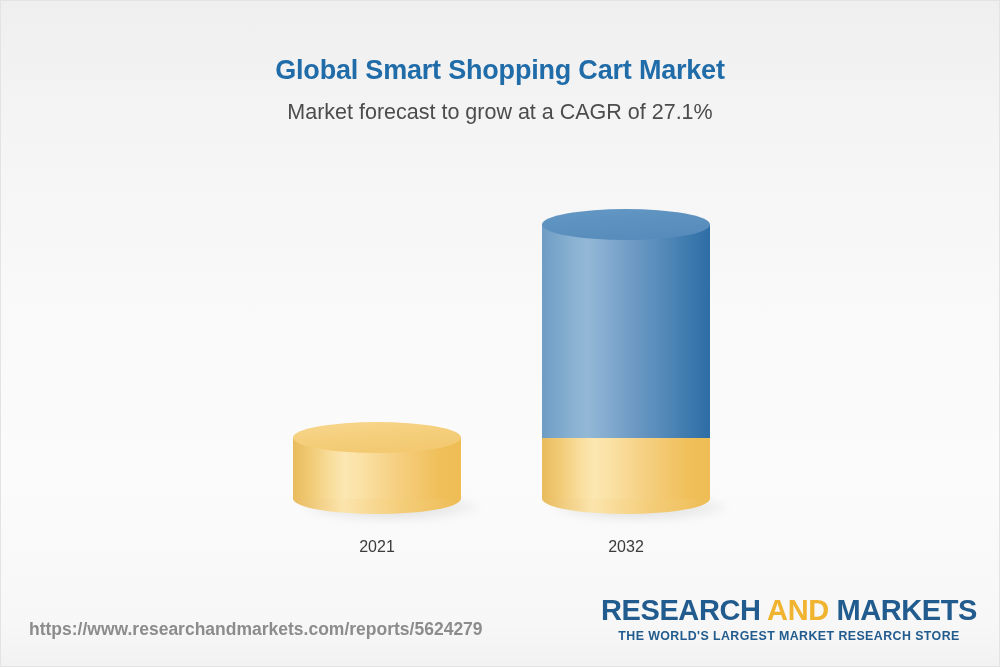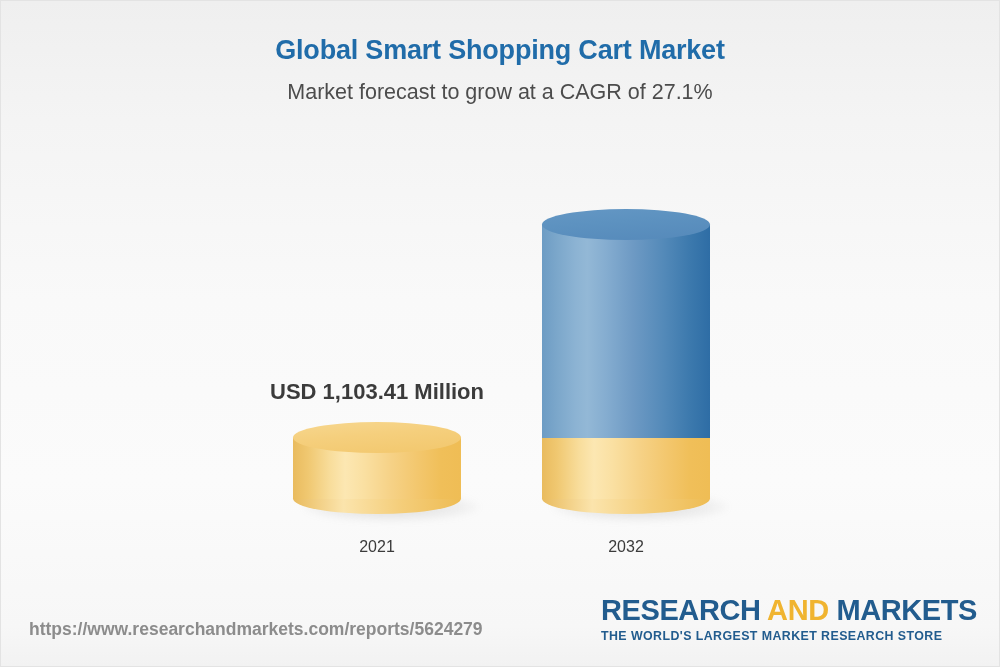--- a/index.html
+++ b/index.html
@@ -24,21 +24,21 @@
     overflow: hidden;
   }
 
   
   .header {
     position: absolute;
     top: 0;
     left: 0;
     width: 998px;
     text-align: center;
-    padding-top: 32px;
+    padding-top: 52px;
   }
   .chart-title {
     font-size: 27px;
     font-weight: bold;
     color: #206ca9;
     letter-spacing: -0.2px;
     line-height: 34px;
     margin: 0;
   }
   .chart-subtitle {
@@ -150,21 +150,21 @@
     color: #8c8c8c;
     line-height: 22px;
     white-space: nowrap;
     font-weight: bold;
   }
 
   .logo {
     position: absolute;
     right: 22px;
     bottom: 22px;
-    text-align: left;
+    text-align: center;
   }
   .logo-main {
     font-size: 29px;
     font-weight: bold;
     color: #225c8e;
     letter-spacing: -0.4px;
     line-height: 33px;
     white-space: nowrap;
   }
   .logo-and {
@@ -187,21 +187,20 @@
 
   <div class="header">
     <div class="chart-title">Global Smart Shopping Cart Market</div>
     <div class="chart-subtitle">Market forecast to grow at a CAGR of 27.1%</div>
   </div>
 
   <div class="plot-area">
 
     <div class="bar-group" style="left:292px; top:0; width:168px; height:600px;">
 
-      <div class="value-label" style="left:-40px; top:378px; width:248px;">USD 1,103.41 Million</div>
 
       <div class="cylinder" style="left:0; top:421px; width:168px; height:92px;">
 
         <div class="cyl-shadow" style="left:10px; top:70px; width:176px; height:30px;"></div>
 
         <div class="cyl-cap fill-yellow-bottom" style="top:61px; height:31px;"></div>
 
         <div class="cyl-body fill-yellow-body" style="top:16px; height:61px;"></div>
 
         <div class="cyl-cap fill-yellow-top" style="top:0; height:31px;"></div>

